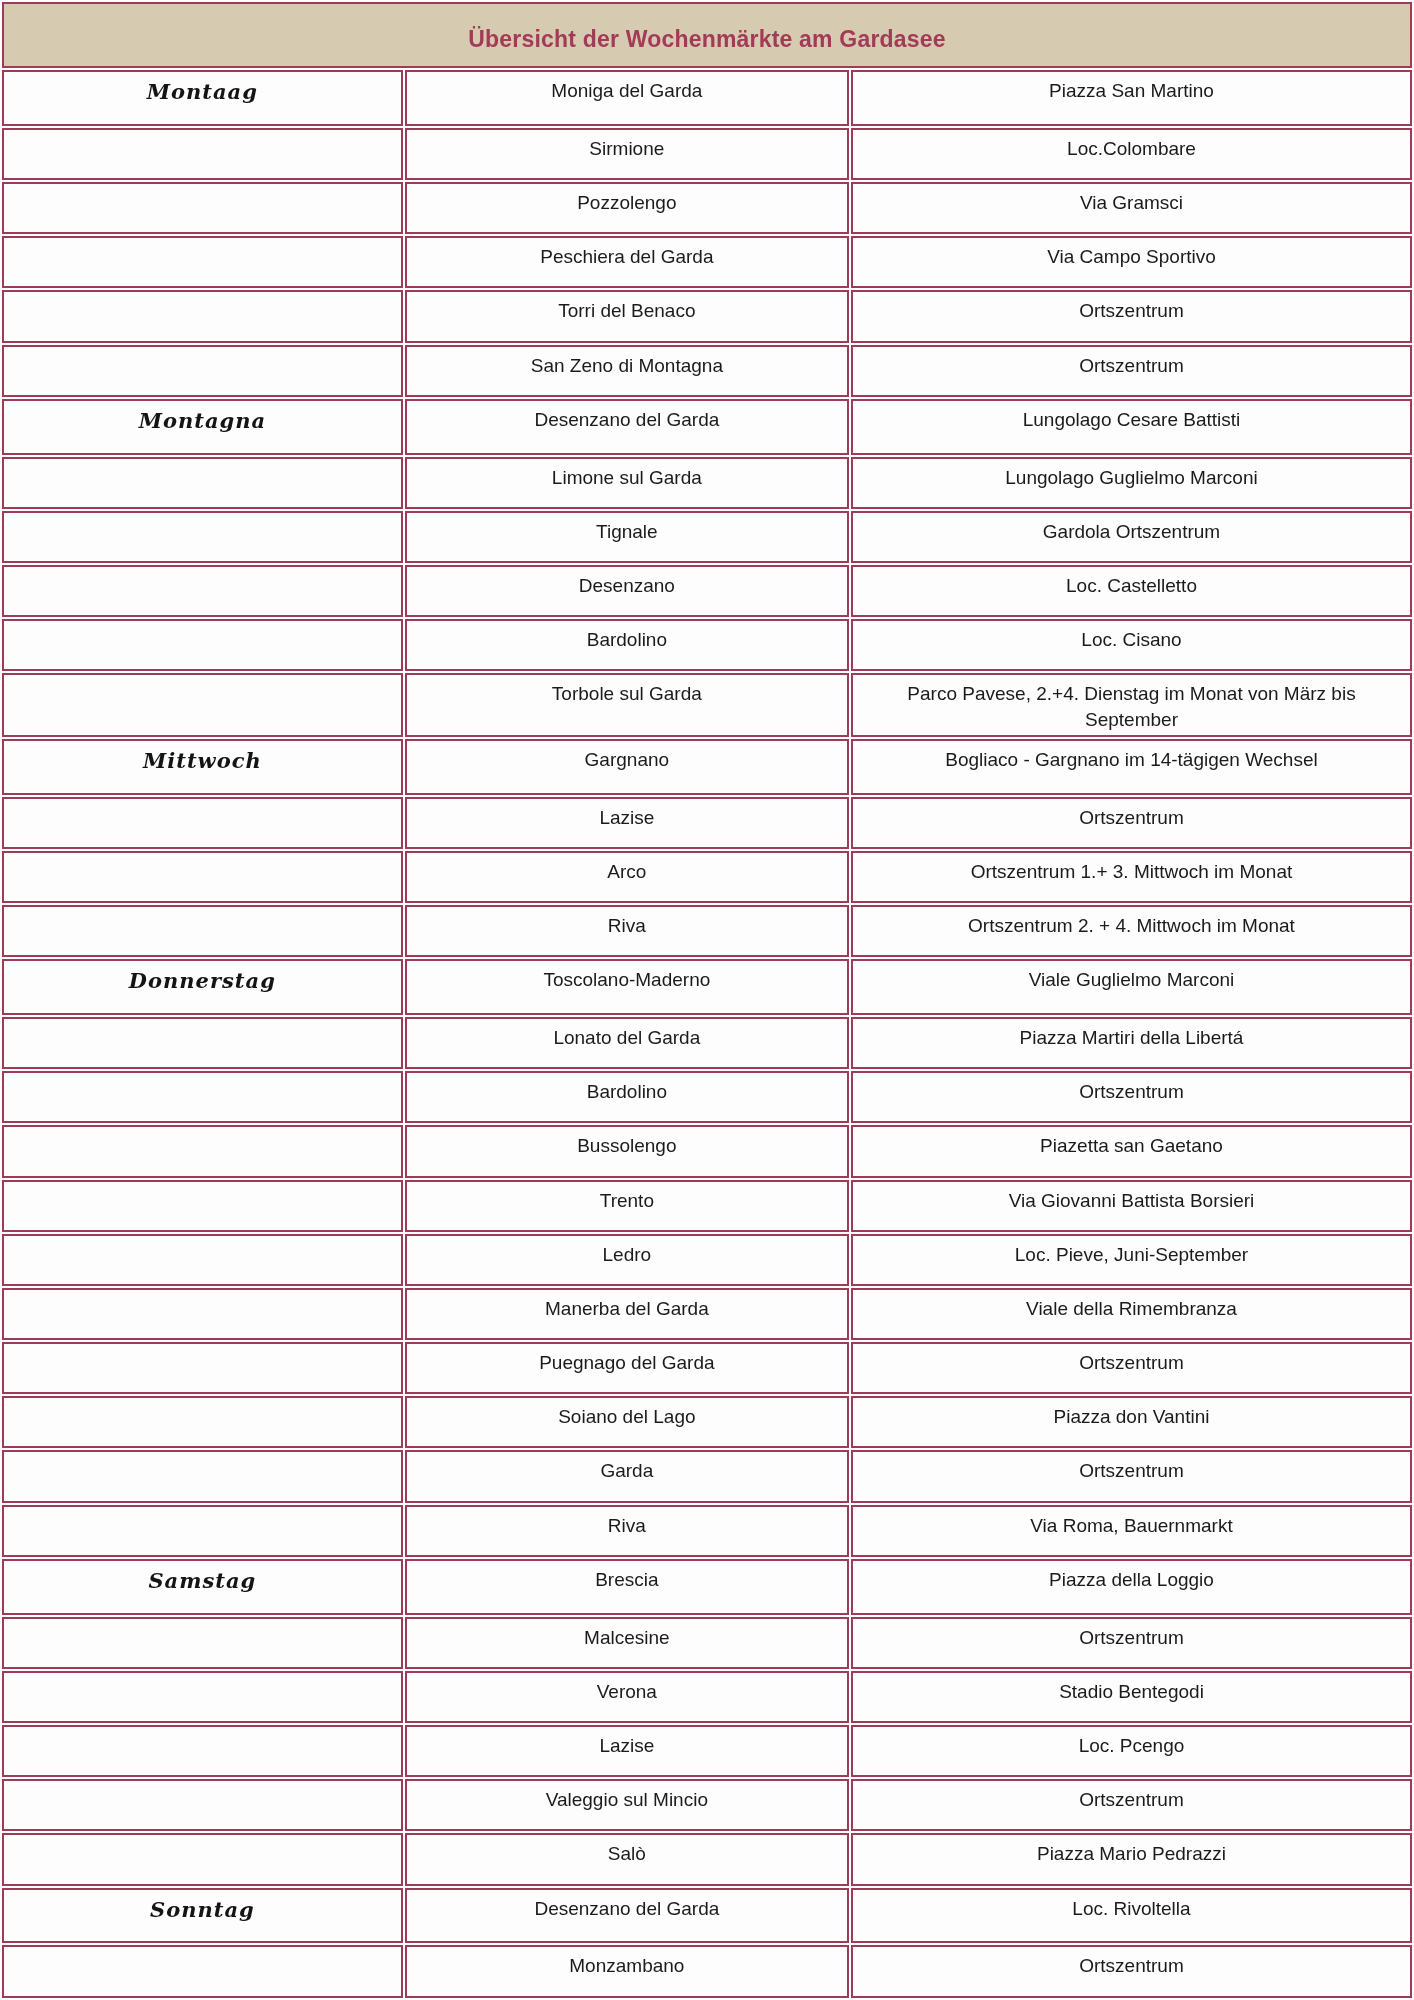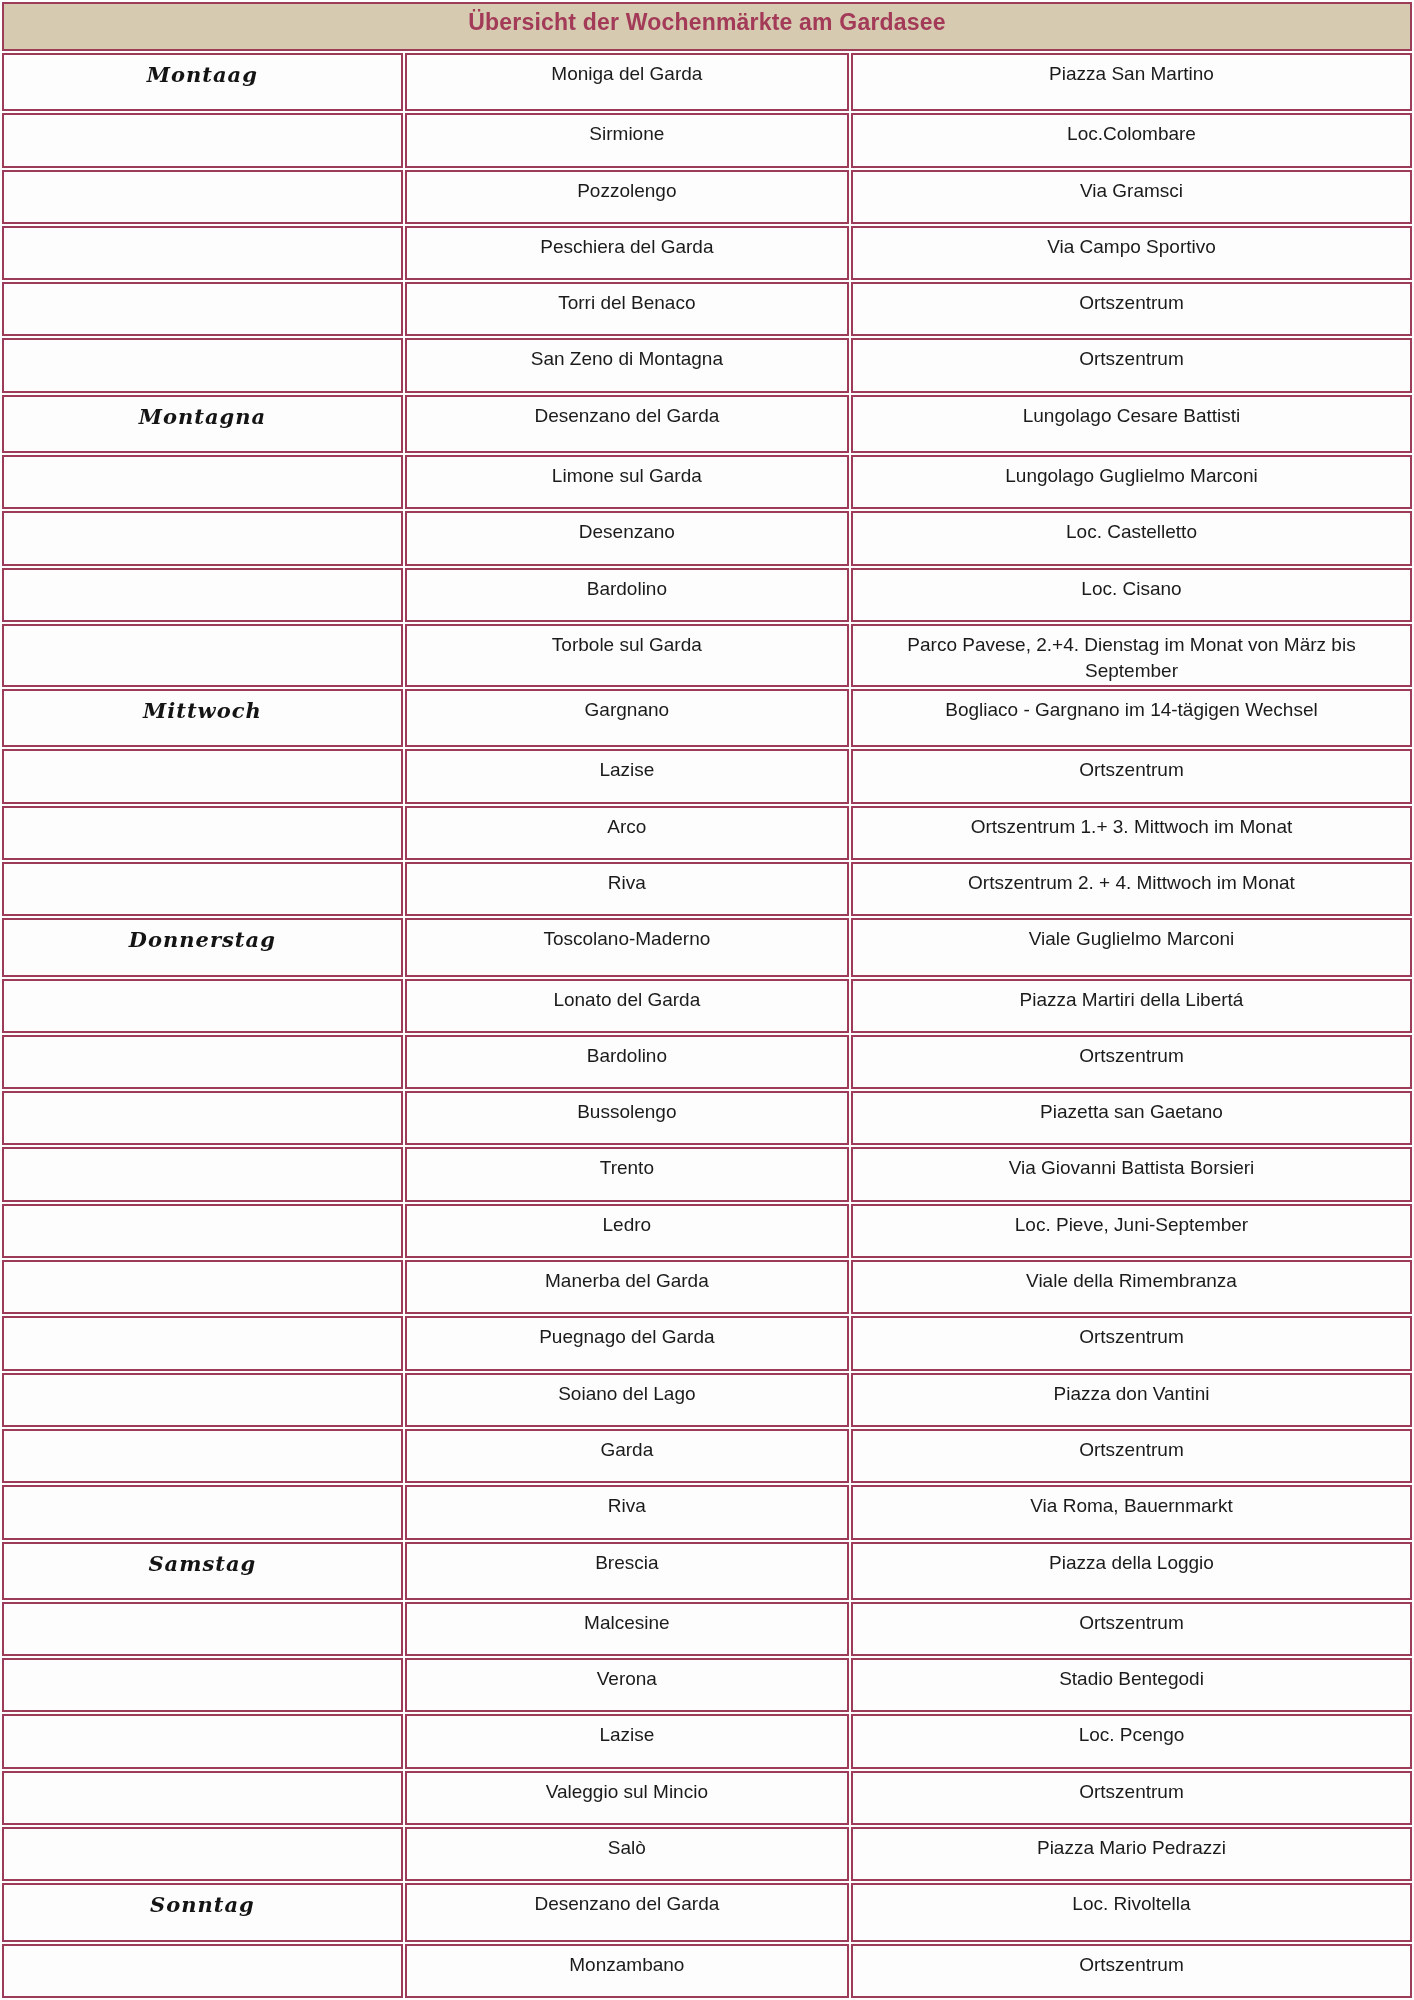--- a/index.html
+++ b/index.html
@@ -29,21 +29,21 @@
     line-height:1.35;
     color:var(--text);
     overflow:hidden;
   }
   th.title-cell{
     background:var(--title-bg);
     color:var(--title-text);
     font-size:23px;
     font-weight:bold;
     height:40px;
-    padding-top:3px;
+    padding-top:20px;
     letter-spacing:0.2px;
   }
   td.day-cell{
     font-family:"DejaVu Serif",serif;
     font-style:italic;
     font-weight:bold;
     font-size:21px;
     color:#141414;
     letter-spacing:1px;
     margin-top:41px;
@@ -101,20 +101,25 @@
         <td>Desenzano del Garda</td>
         <td>Lungolago Cesare Battisti</td>
       </tr>
       <tr>
         <td class="day-cell"></td>
         <td>Limone sul Garda</td>
         <td>Lungolago Guglielmo Marconi</td>
       </tr>
       <tr>
         <td class="day-cell"></td>
+        <td>Tignale</td>
+        <td>Gardola Ortszentrum</td>
+      </tr>
+      <tr>
+        <td class="day-cell"></td>
         <td>Desenzano</td>
         <td>Loc. Castelletto</td>
       </tr>
       <tr>
         <td class="day-cell"></td>
         <td>Bardolino</td>
         <td>Loc. Cisano</td>
       </tr>
       <tr class="tall-row">
         <td class="day-cell"></td>

